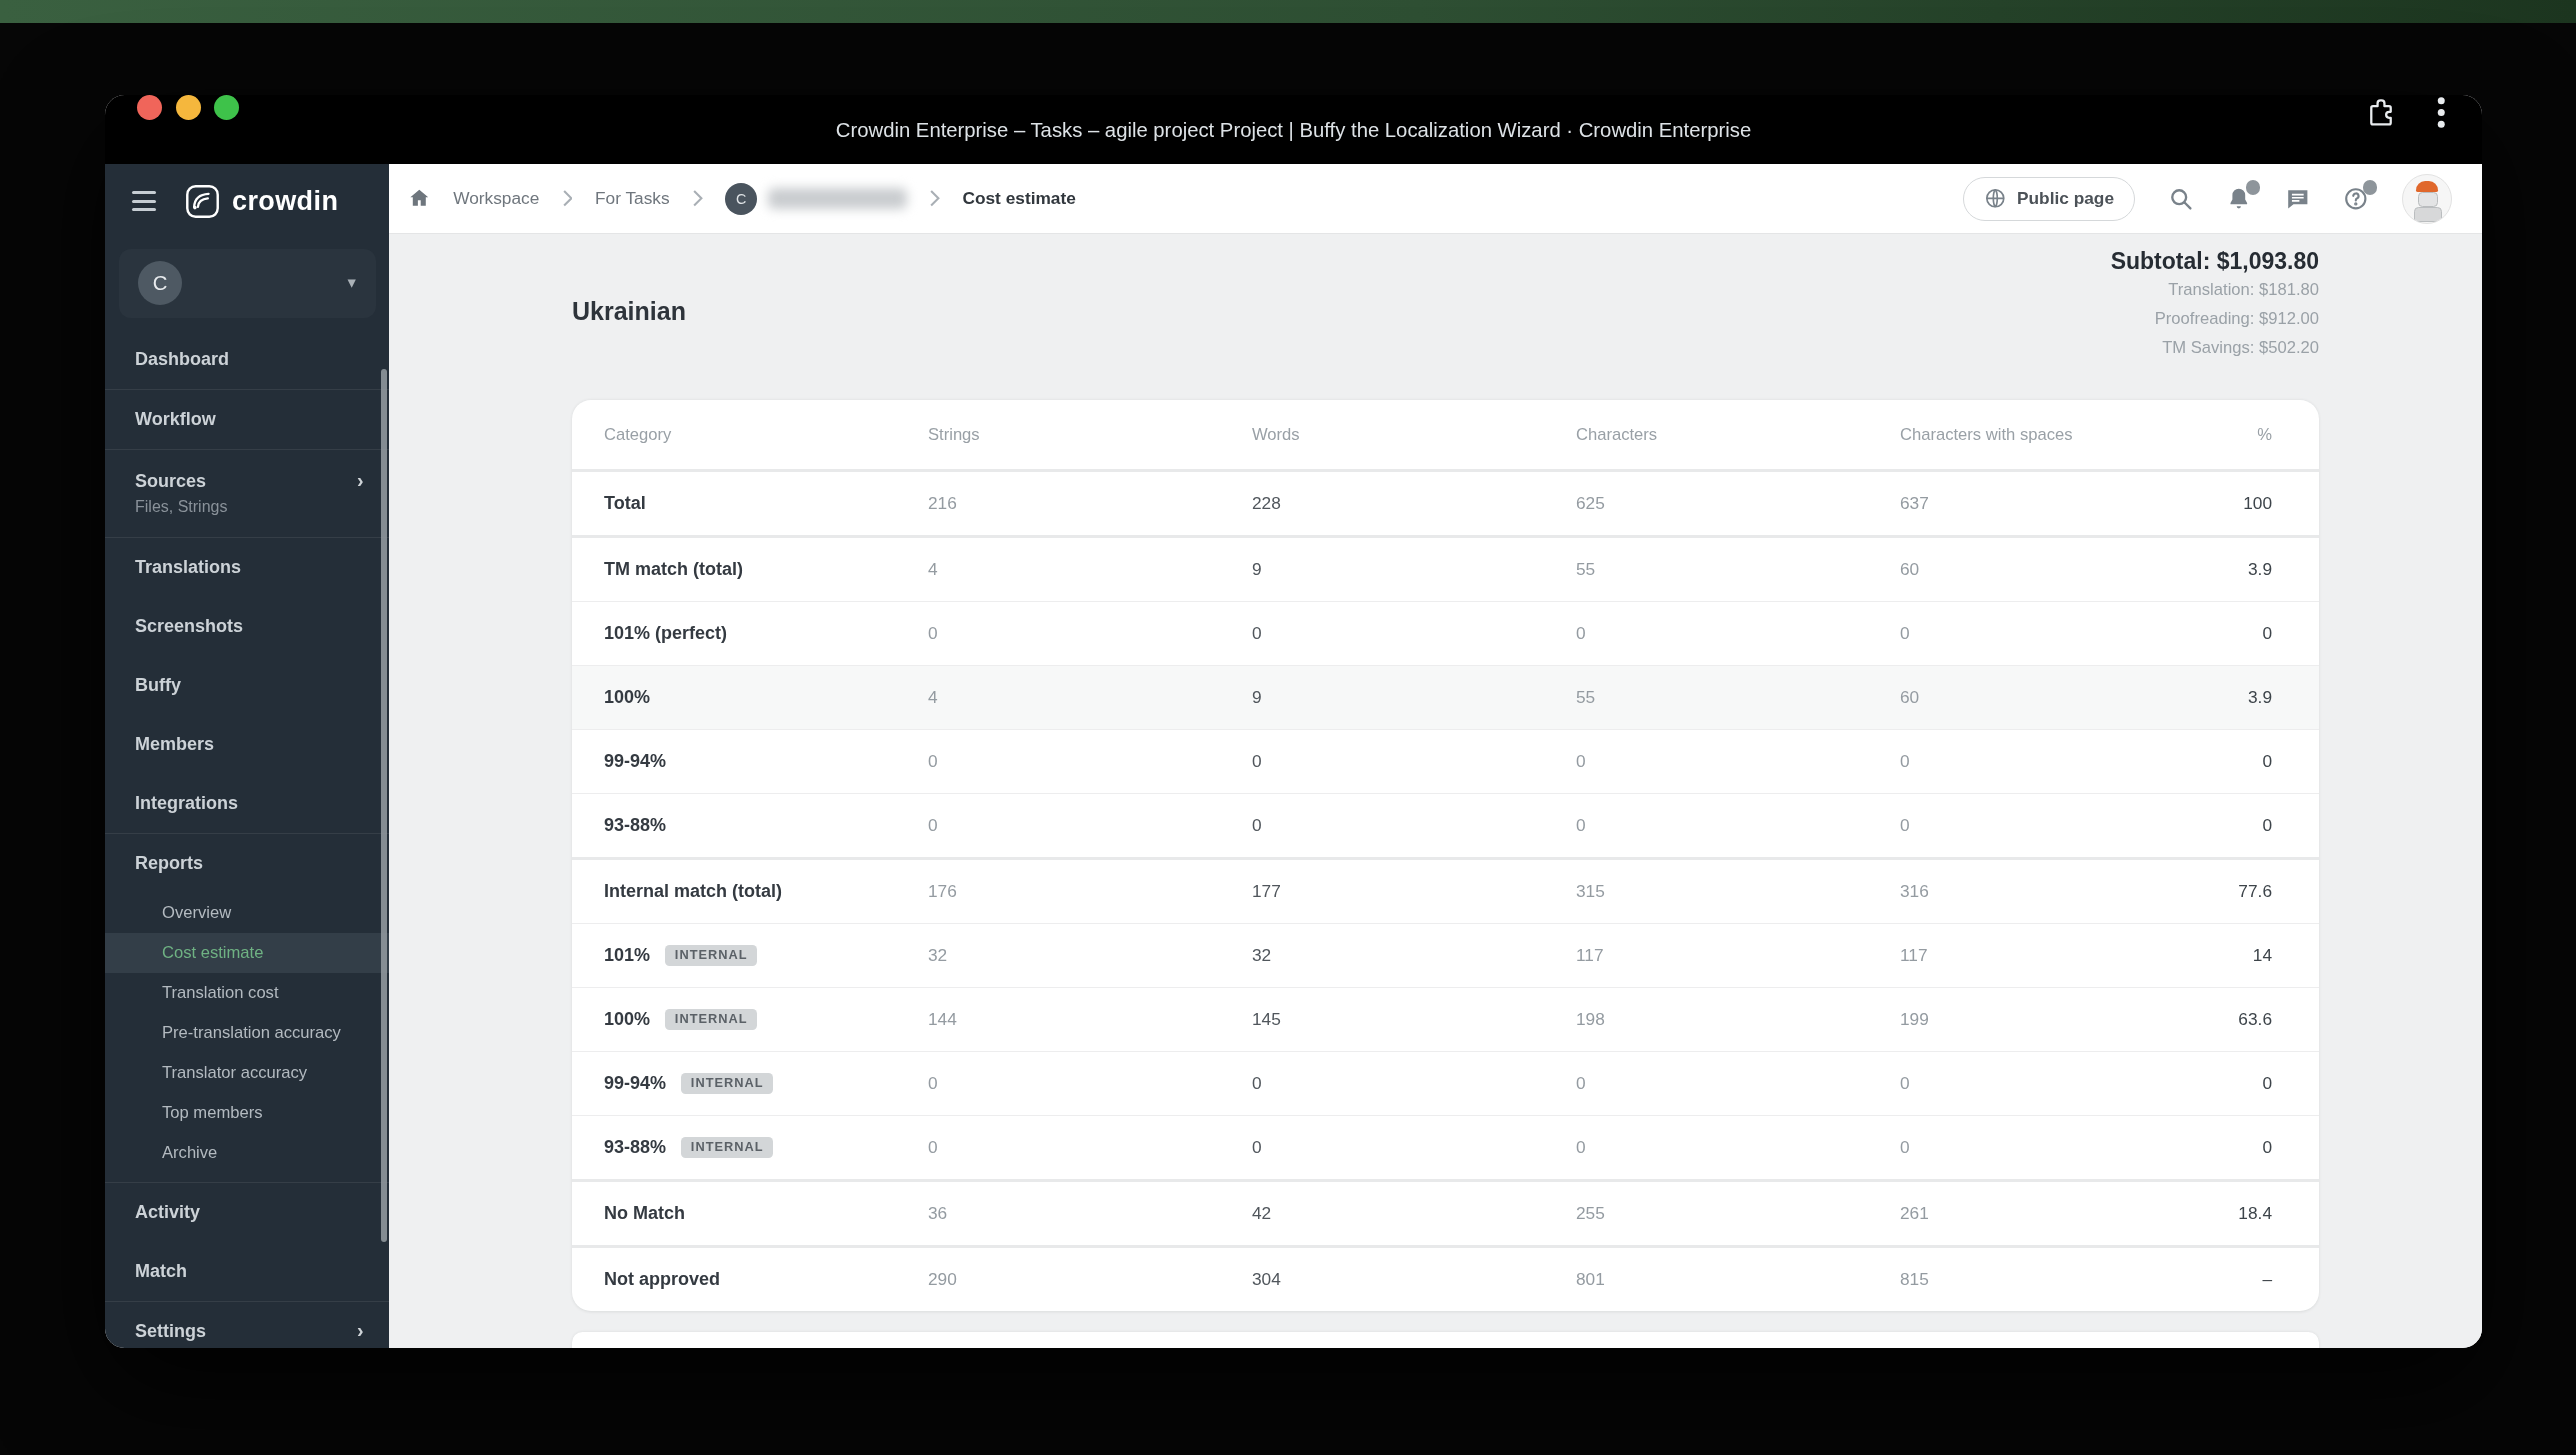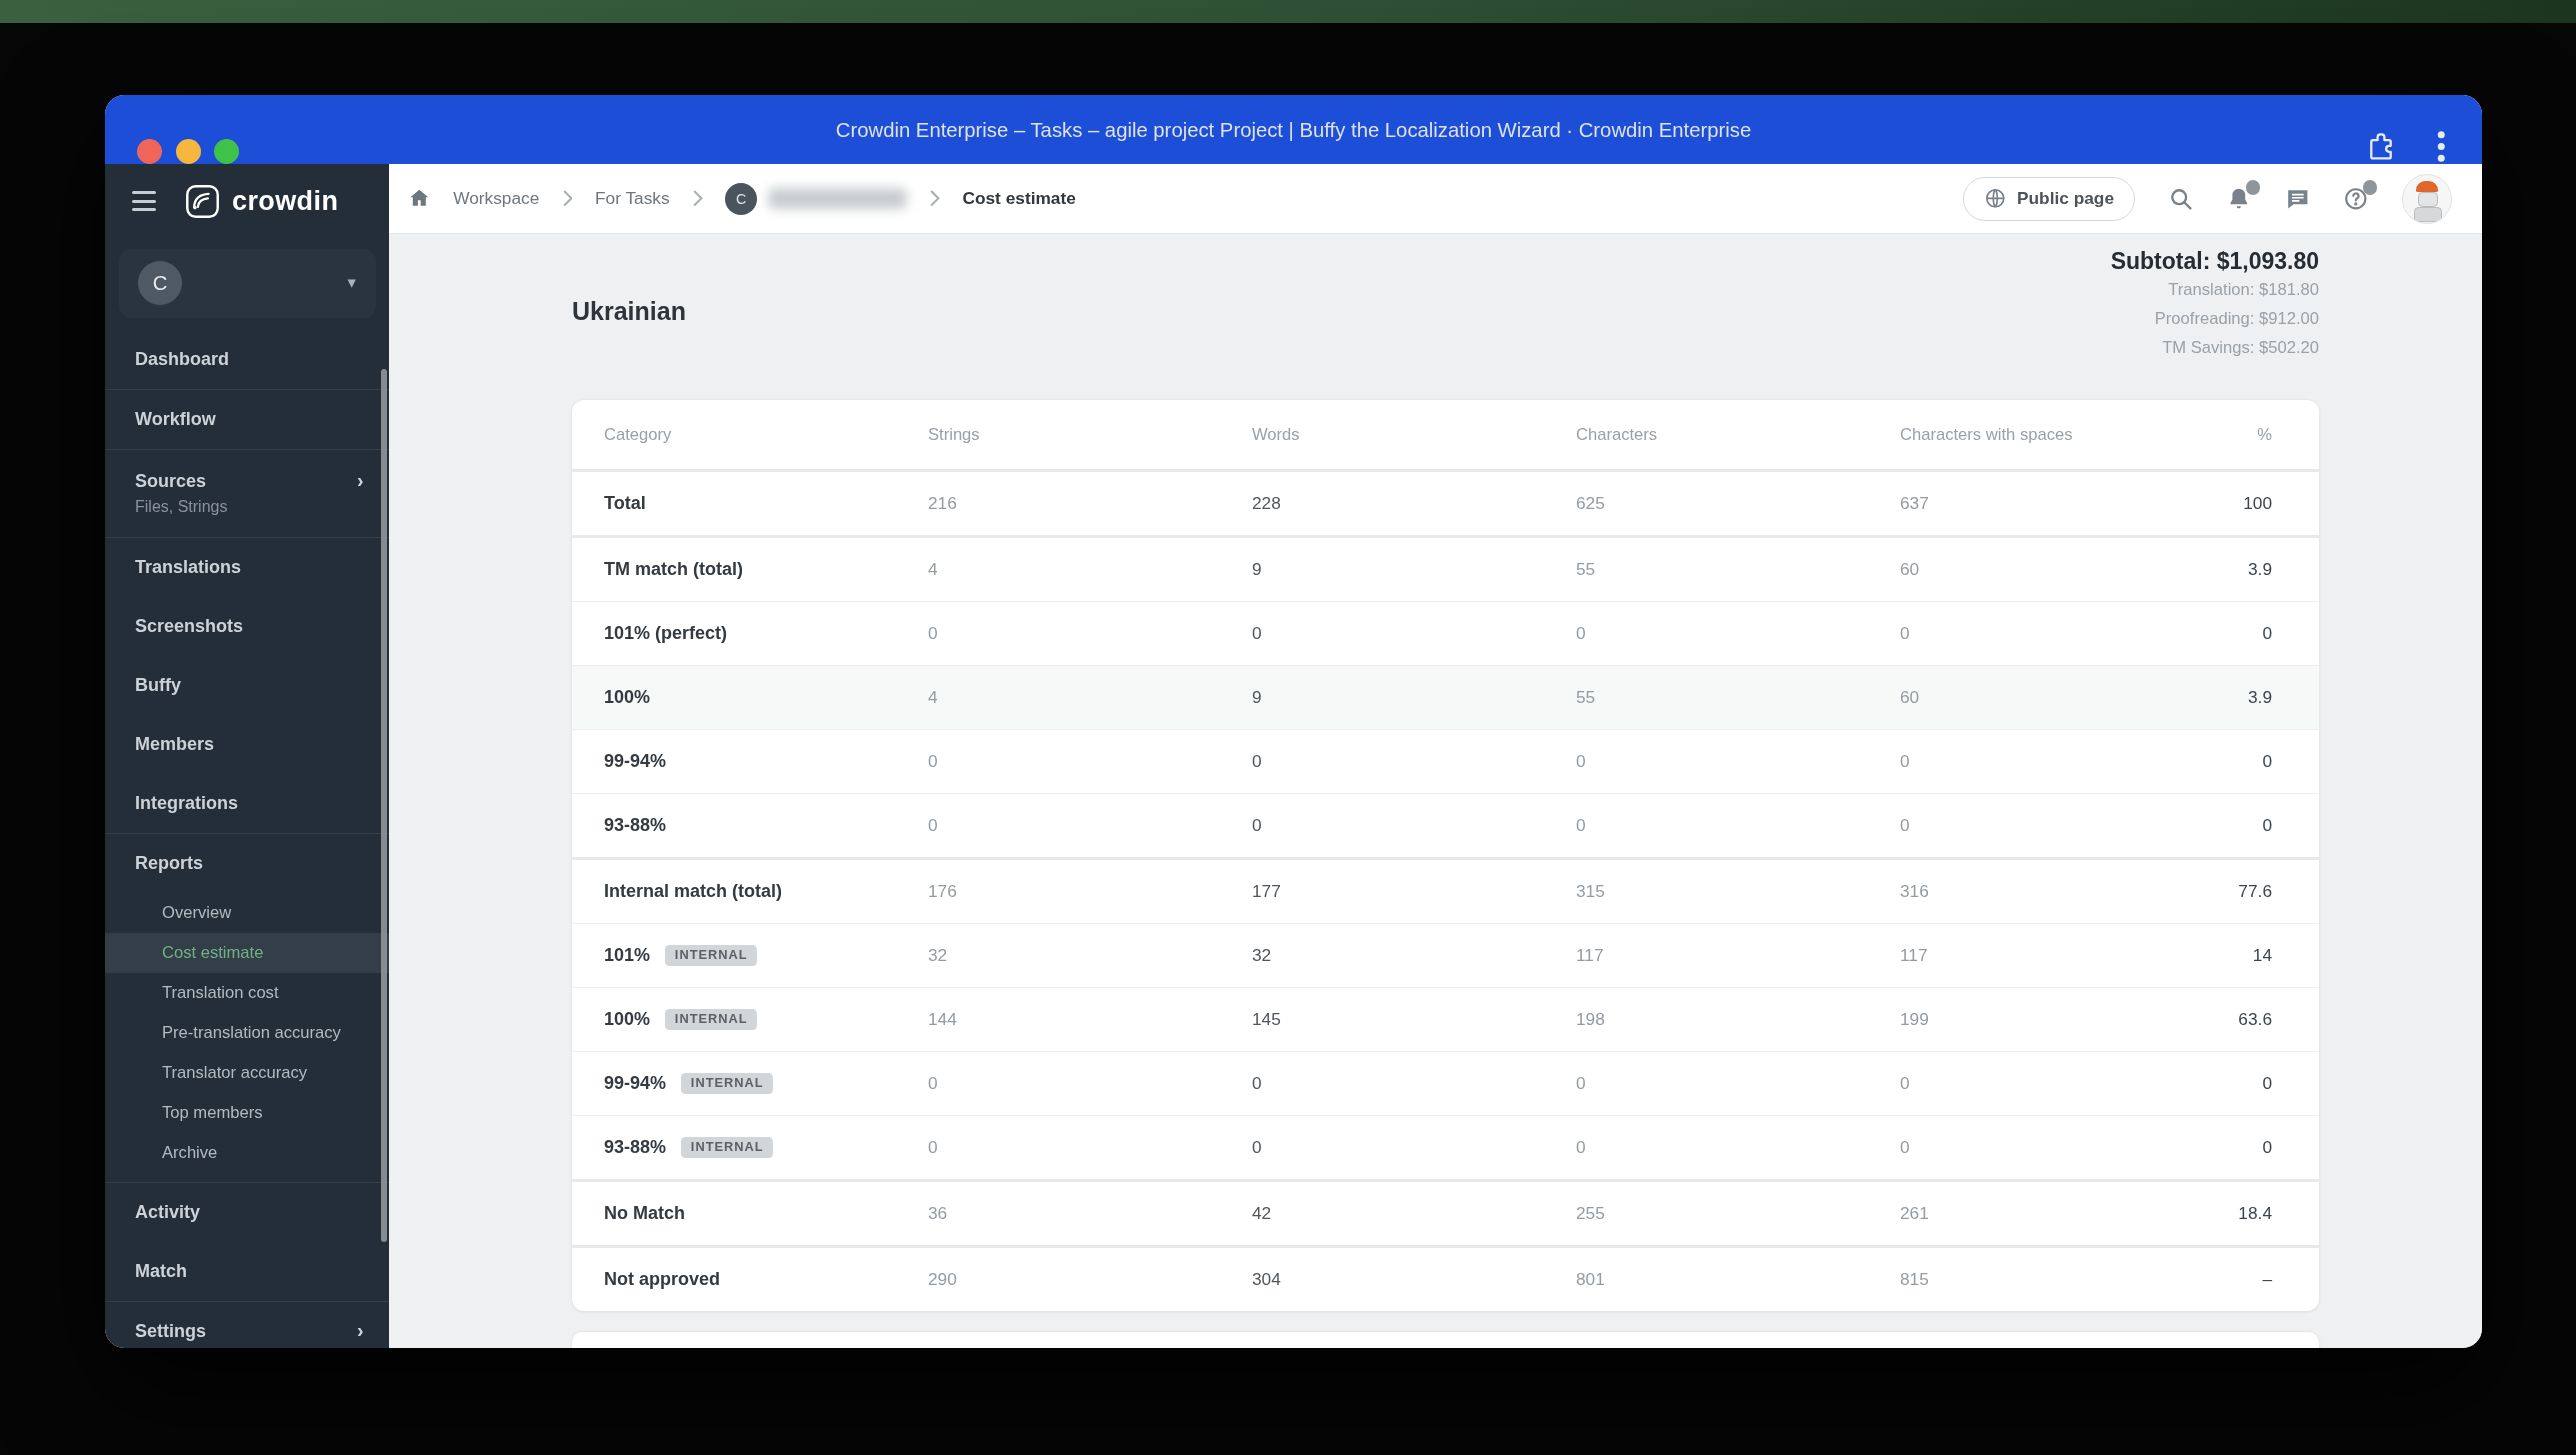--- a/index.html
+++ b/index.html
@@ -1,21 +1,21 @@
 <!DOCTYPE html>
 <html style="font-size:12px"><head>
 <meta charset="utf-8">
 <style>
   html,body{margin:0;padding:0;background:#000;}
   body{width:2576px;height:1455px;overflow:hidden;font-family:"Liberation Sans",sans-serif;-webkit-font-smoothing:antialiased;}
   .screen{position:relative;width:2576px;height:1455px;background:#060606;overflow:hidden;}
   .desktop-strip{position:absolute;top:0;left:0;right:0;height:22.6px;background:linear-gradient(90deg,#3a6040 0%,#2e4f33 55%,#1c351f 100%);}
   .window{position:absolute;left:105px;top:95px;width:2377px;height:1253px;border-radius:19.6px;overflow:hidden;background:#eff0f1;box-shadow:0 38px 105px rgba(0,0,0,.85);display:flex;flex-direction:column;}
   
-  .titlebar{height:69px;min-height:69px;background:#1d4ed8;display:flex;align-items:flex-end;position:relative;}
+  .titlebar{height:69px;min-height:69px;background:#000000;display:flex;align-items:flex-start;position:relative;}
   .traffic{display:flex;gap:13.5px;margin-left:32px;}
   .light{width:25px;height:25px;border-radius:50%;}
   .light.red{background:#f0655a;} .light.yellow{background:#f5b73d;} .light.green{background:#3ec24a;}
   .win-title{position:absolute;left:50%;top:50%;transform:translate(-50%,-50%);color:#dde2e6;font-size:20.3px;white-space:nowrap;}
   .titlebar-right{margin-left:auto;display:flex;align-items:center;gap:39px;margin-right:36px;color:#e8ebee;}
   
   .app{flex:1;display:flex;min-height:0;}
   .sidebar{width:284px;min-width:284px;background:#242e38;color:#ccd2d7;position:relative;overflow:hidden;}
   .side-head{height:74px;display:flex;align-items:center;padding-left:27px;gap:29px;}
   .hamburger{width:24px;display:flex;flex-direction:column;gap:5.3px;cursor:pointer;}
@@ -51,21 +51,21 @@
   .ua-hat{position:absolute;left:12.8px;top:6px;width:22.6px;height:11.3px;border-radius:11.3px 11.3px 2.3px 2.3px;background:#e0672b;}
   .ua-head{position:absolute;left:15px;top:17.3px;width:18px;height:13.5px;border-radius:4.5px;background:#e3e4e5;border:0.8px solid #b9bcbe;}
   .ua-body{position:absolute;left:11.3px;top:32px;width:25.6px;height:13.5px;border-radius:4.5px 4.5px 0 0;background:#d7d8d9;border:0.8px solid #babdbf;}
   
   .content{flex:1;padding:0 163px 0 183px;overflow:hidden;position:relative;}
   .head-block{position:relative;height:166px;}
   .lang-title{position:absolute;left:0;top:63px;font-size:25px;font-weight:700;color:#2e343b;}
   .subtotal-block{position:absolute;right:0;top:13.5px;text-align:right;}
   .subtotal{font-size:23px;font-weight:700;color:#262c33;}
   .subline{font-size:16.6px;color:#9aa1a7;line-height:29px;}
-  .card{background:#fff;border-radius:12px;box-shadow:0 0.8px 3px rgba(40,45,50,.10);}
+  .card{background:#fff;border-radius:19px;box-shadow:0 0.8px 3px rgba(40,45,50,.10);}
   .t-grid{display:grid;grid-template-columns:324px 324px 324px 324px 324px 1fr;align-items:center;padding:0 47px 0 32px;}
   .thead{height:69px;border-bottom:3px solid #e8e9ea;}
   .th{font-size:16.6px;color:#99a0a6;} .th.num-r{text-align:right;}
   .trow{height:63px;border-top:0.8px solid #ededee;}
   .trow.first{border-top:none;}
   .trow.heavy{border-top:3.8px solid #e8e9ea;}
   .trow.shaded{background:#f7f8f8;}
   .c-label{font-size:18px;font-weight:600;color:#343a41;display:flex;align-items:center;}
   .badge{margin-left:15px;background:#d3d6d8;color:#5b6167;font-size:12.8px;font-weight:700;letter-spacing:1px;padding:4.5px 9.8px;border-radius:4.5px;line-height:1;}
   .c-val{font-size:17.3px;color:#949ba1;}

